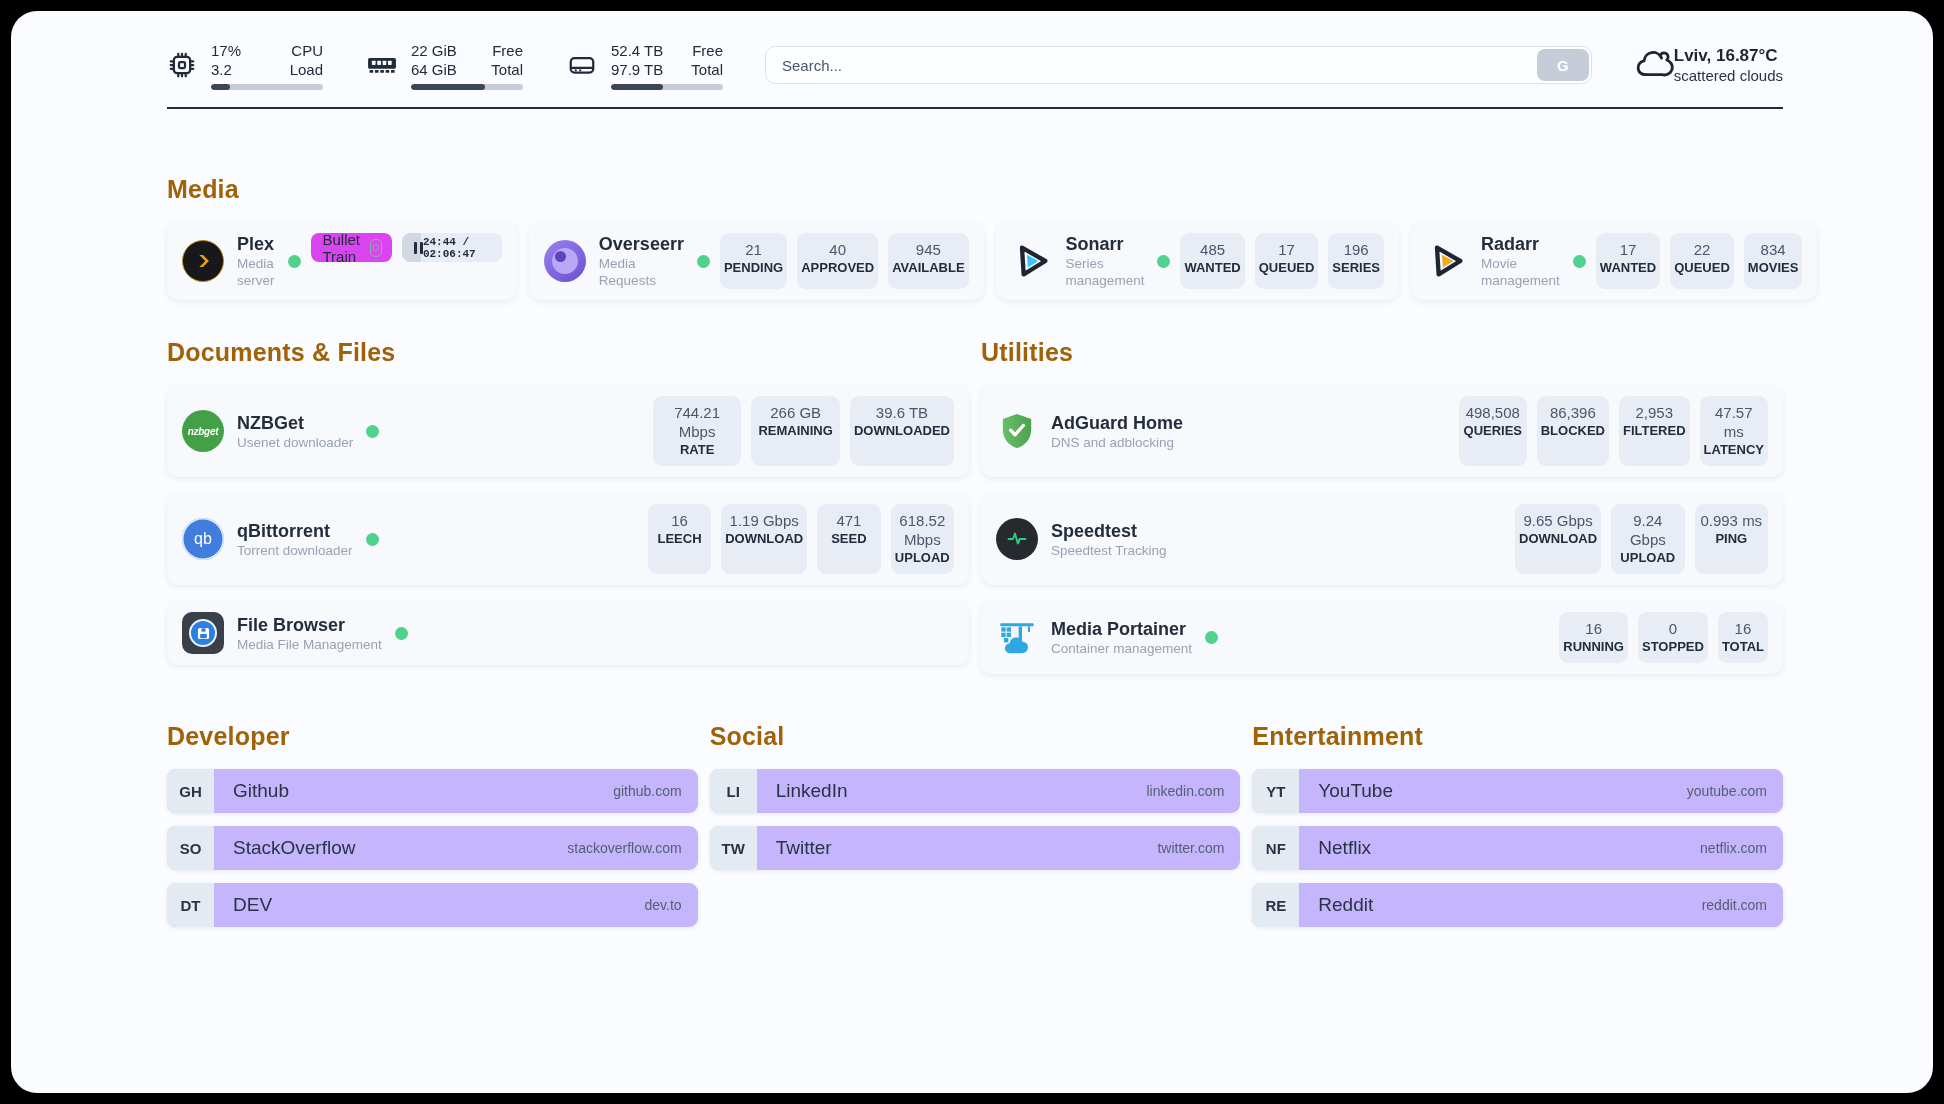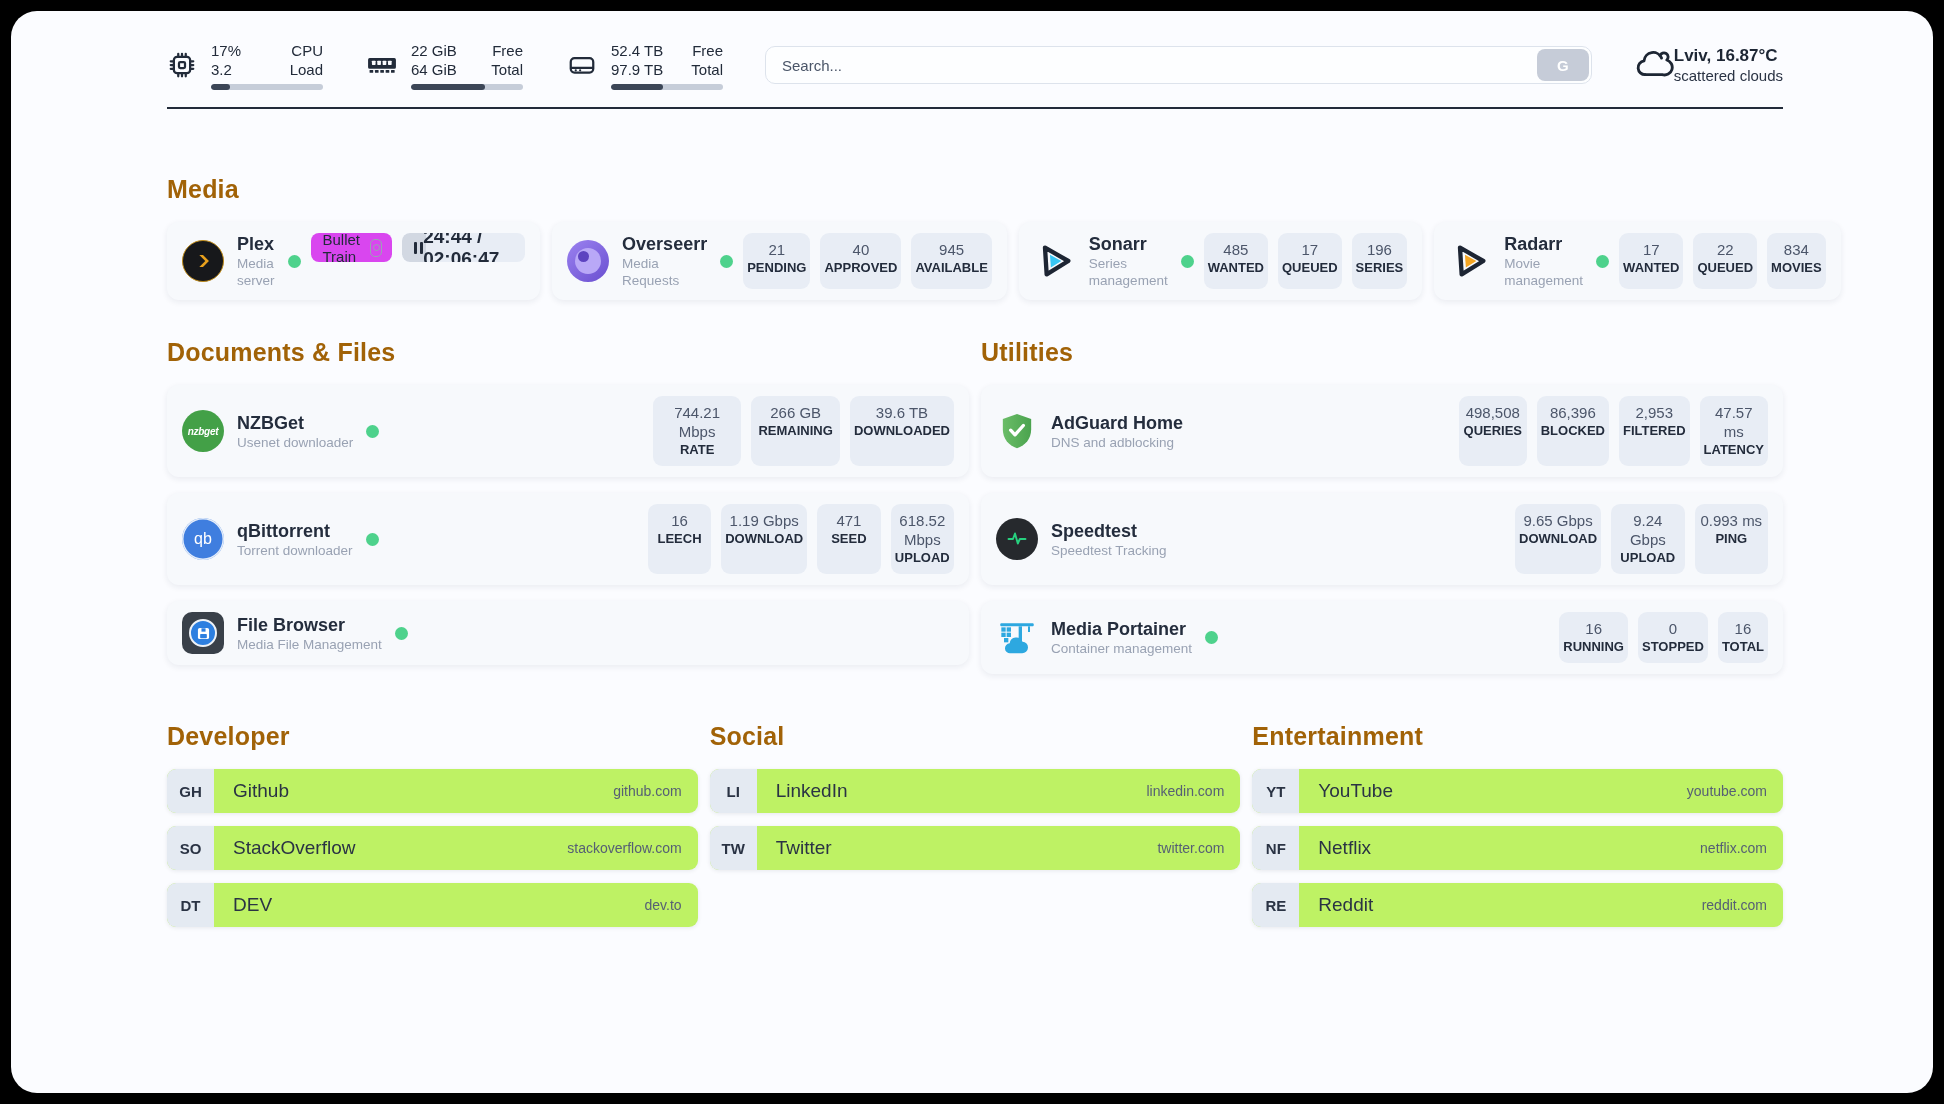--- a/index.html
+++ b/index.html
@@ -104,42 +104,42 @@
   .pp-row {
     position:relative; background:#e8edf5; border-radius:8px; height:29px; overflow:hidden;
     display:flex; align-items:center;
   }
   .pp-fill { position:absolute; left:0; top:0; bottom:0; background:#d2d8e2; border-radius:8px 0 0 8px; }
   .pause {
     position:relative; background:transparent; border:none; cursor:pointer;
     display:flex; gap:3px; padding:0 0 0 12px; align-items:center; height:100%;
   }
   .pause i { display:block; width:3px; height:12px; background:#222b3a; border-radius:1px; }
-  .pp-time { position:relative; margin-left:auto; padding-right:30px; font-size:19px; font-weight:600; color:#222b3a; }
+  .pp-time { position:relative; margin-left:auto; padding-right:30px; font-size:11px; font-weight:600; color:#222b3a;font-family:Liberation Mono, monospace; }
 
   
   .app-icon { width:42px; height:42px; flex:none; display:flex; align-items:center; justify-content:center; }
   .icon-circle { width:42px; height:42px; border-radius:50%; display:flex; align-items:center; justify-content:center; }
   .plex-bg { background:#17181b; border:1.5px solid #bd8a1a; }
   .overseerr-bg { background:linear-gradient(140deg,#9b82f0,#6a4fd0); position:relative; }
   .overseerr-inner { width:26px; height:26px; border-radius:50%; background:#b9a8f7; position:relative; }
   .overseerr-pupil { position:absolute; width:11px; height:11px; border-radius:50%; background:#5d43c0; top:3px; left:3px; }
   .nzbget-bg { background:#43a047; }
   .nzbget-bg span { color:#fff; font-size:10px; font-weight:700; font-style:italic; letter-spacing:-.3px; }
   .qb-bg { background:#3f7edf; box-shadow:inset 0 0 0 1.5px rgba(255,255,255,.85); }
   .qb-bg span { color:#fff; font-size:16px; font-weight:500; }
   .speedtest-bg { background:#26292d; }
   .fb-outer { width:42px; height:42px; border-radius:10px; background:#394049; display:flex; align-items:center; justify-content:center; }
   .fb-circle { width:28px; height:28px; border-radius:50%; background:#2d7fe0; border:2px solid #eef2f7; display:flex; align-items:center; justify-content:center; }
 
   
   .links-grid { display:grid; grid-template-columns:repeat(3,1fr); gap:12px; align-items:start; }
   .link-rows { display:flex; flex-direction:column; gap:13px; }
   .link-row {
-    display:flex; align-items:stretch; height:44px; background:#bef264;
+    display:flex; align-items:stretch; height:44px; background:#c4b5fd;
     border-radius:9px; overflow:hidden; box-shadow:0 1px 4px rgba(25,35,60,.09);
     cursor:pointer;
   }
   .badge {
     width:47px; background:#e4eaf2; display:flex; align-items:center; justify-content:center;
     font-size:15px; font-weight:600; color:#2a3344; flex:none;
   }
   .link-name { display:flex; align-items:center; padding-left:19px; font-size:19px; font-weight:500; color:#2a3344; }
   .link-url { display:flex; align-items:center; margin-left:auto; padding-right:16px; font-size:14px; color:#566074; }
 </style>

